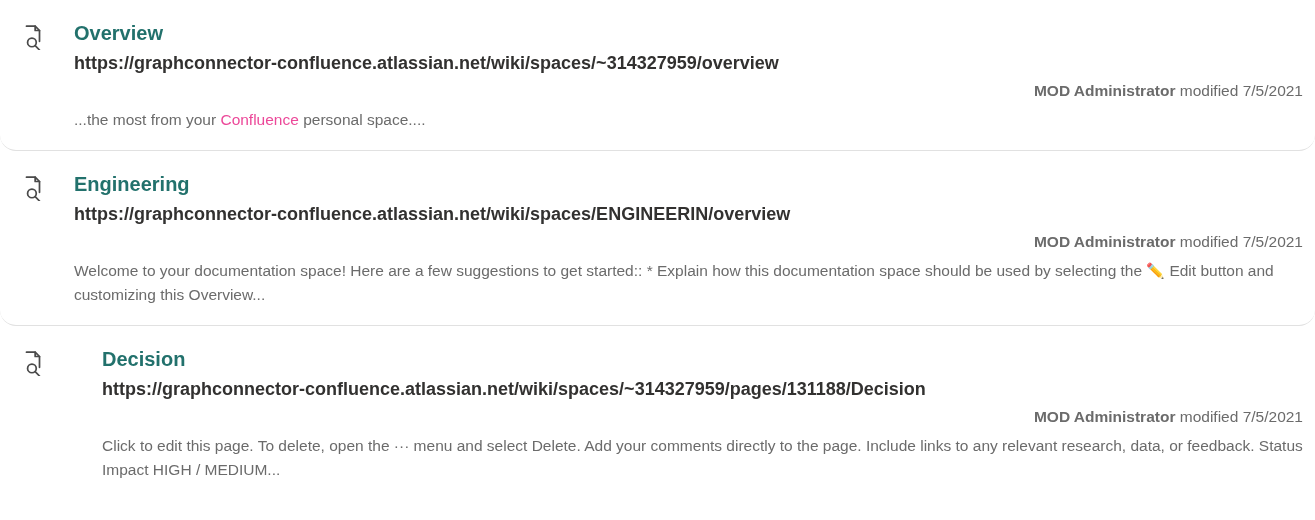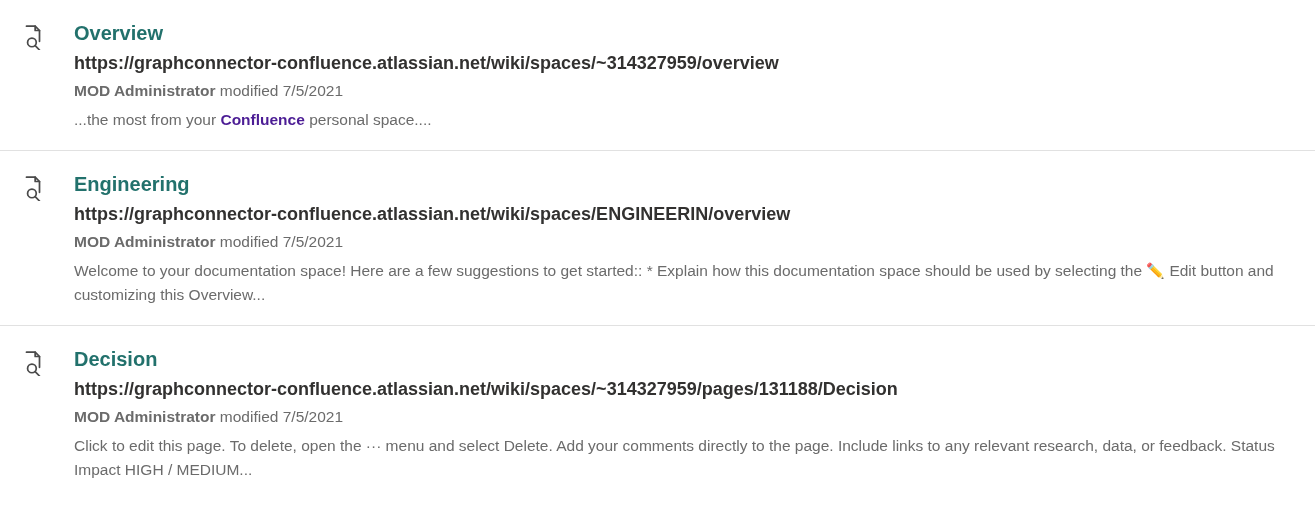--- a/index.html
+++ b/index.html
@@ -10,22 +10,23 @@
     font-family: "Segoe UI", -apple-system, BlinkMacSystemFont, sans-serif;
     color: #323130;
     background: #ffffff;
   }
   #results { width: 100%; }
   .result {
     display: flex;
     align-items: flex-start;
     padding: 22px 12px 18px 20px;
     border-bottom: 1px solid #e1e1e1;
+    border-radius: 16px;
   }
-  .result:last-child { border-bottom: none; }
+  .result:last-child { border-bottom: none; gap: 28px; }
   .icon-col {
     flex: 0 0 54px;
     padding-top: 2px;
   }
   .content-col {
     flex: 1 1 auto;
     min-width: 0;
   }
   .title {
     font-size: 20px;
@@ -39,29 +40,30 @@
     font-size: 18px;
     font-weight: 600;
     color: #323130;
     margin: 0 0 8px 0;
     word-break: break-all;
   }
   .meta {
     font-size: 15.5px;
     color: #6b6b6b;
     margin: 0 0 8px 0;
+    text-align: right;
   }
   .meta .author { font-weight: 600; }
   .snippet {
     font-size: 15.5px;
     color: #6b6b6b;
     line-height: 1.55;
     margin: 0;
   }
-  .snippet strong { color: #4c1d95; font-weight: 700; }
+  .snippet strong { color: #ec4899; font-weight: 400; }
   .pencil-emoji {
     font-size: 15px;
     vertical-align: baseline;
     display: inline-block;
   }
   .doc-search-icon { display: block; }
 </style>
 </head>
 <body>
 

